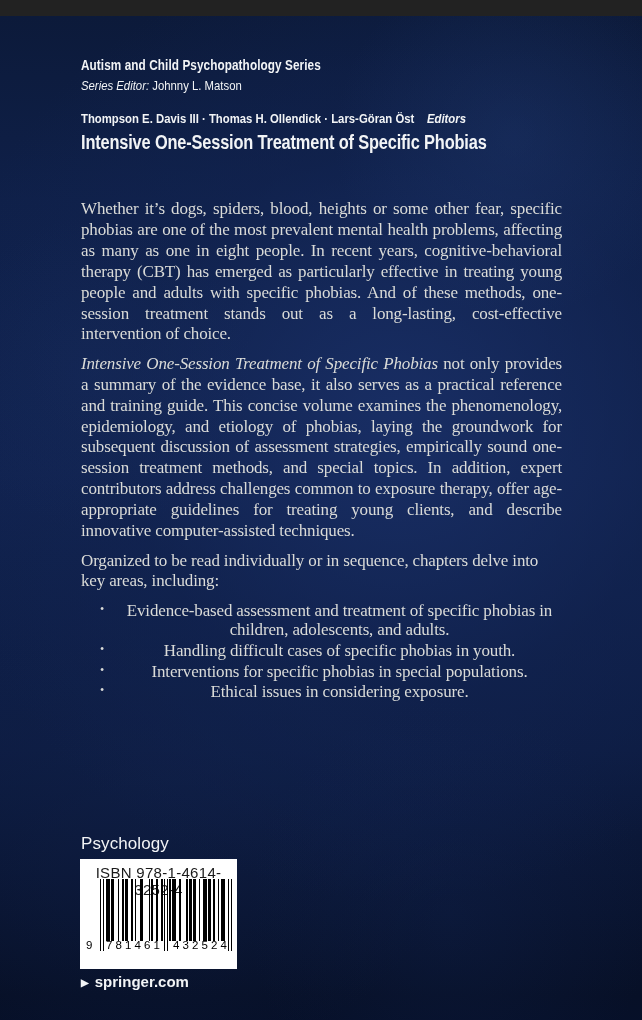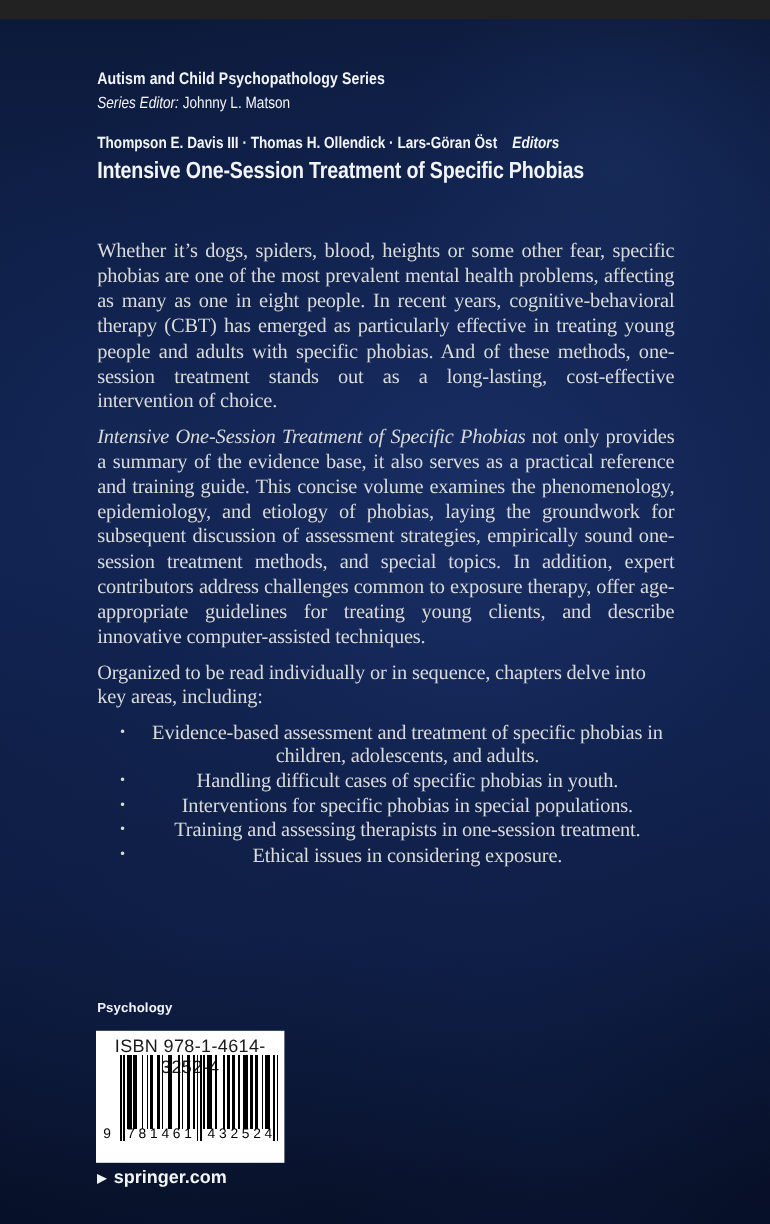--- a/index.html
+++ b/index.html
@@ -37,21 +37,21 @@
     font-size:17px;line-height:20.9px;
     letter-spacing:-.15px;
     color:#dadbd8;
     text-align:justify;
   }
   .blurb p{margin:0 0 8.5px 0;}
   .blurb p.no-just{text-align:left;}
   .blurb ul{margin:0 0 8.5px 0;padding:0 0 0 36px;list-style:none;text-align:center;line-height:19.6px;font-family:Liberation Serif, serif;}
   .blurb li{position:relative;margin:0 0 1px 0;}
   .blurb li::before{content:"\2022";position:absolute;left:-17px;top:-1px;font-size:12px;color:#dadbd8;}
-  .category{position:absolute;left:81px;top:818px;font-size:11px;font-weight:700;letter-spacing:.1px;}
+  .category{position:absolute;left:81px;top:818px;font-size:17px;font-weight:400;letter-spacing:.1px;}
   .barcode{
     position:absolute;left:80px;top:843px;width:157px;height:110px;
     background:#fff;color:#111;
   }
   .isbn{
     position:absolute;top:5px;left:0;right:0;text-align:center;
     font-size:15px;letter-spacing:.3px;color:#1a1a1a;
     font-family:"Liberation Sans", sans-serif;
   }
   .bars{position:absolute;left:20px;top:20px;width:132px;height:72px;}
@@ -77,21 +77,20 @@
   </header>
 
   <main class="blurb">
     <p>Whether it’s dogs, spiders, blood, heights or some other fear, specific phobias are one of the most prevalent mental health problems, affecting as many as one in eight people. In recent years, cognitive-behavioral therapy (CBT) has emerged as particularly effective in treating young people and adults with specific phobias. And of these methods, one-session treatment stands out as a long-lasting, cost-effective intervention of choice.</p>
     <p><i>Intensive One-Session Treatment of Specific Phobias</i><span> not only provides a summary of the evidence base, it also serves as a practical reference and training guide. This concise volume examines the phenomenology, epidemiology, and etiology of phobias, laying the groundwork for subsequent discussion of assessment strategies, empirically sound one-session treatment methods, and special topics. In addition, expert contributors address challenges common to exposure therapy, offer age-appropriate guidelines for treating young clients, and describe innovative computer-assisted techniques.</span></p>
     <p class="no-just">Organized to be read individually or in sequence, chapters delve into key areas, including:</p>
     <ul>
       <li>Evidence-based assessment and treatment of specific phobias in children, adolescents, and adults.</li>
       <li>Handling difficult cases of specific phobias in youth.</li>
       <li>Interventions for specific phobias in special populations.</li>
-      <li>Training and assessing therapists in one-session treatment.</li>
       <li>Ethical issues in considering exposure.</li>
     </ul>
   </main>
 
   <div class="category">Psychology</div>
 
   <div class="barcode">
     <div class="isbn">ISBN 978-1-4614-3252-4</div>
     <svg class="bars" viewBox="0 0 95 58" preserveAspectRatio="none" shape-rendering="crispEdges" xmlns="http://www.w3.org/2000/svg">
         <rect x="0" y="0" width="1" height="58"></rect>

